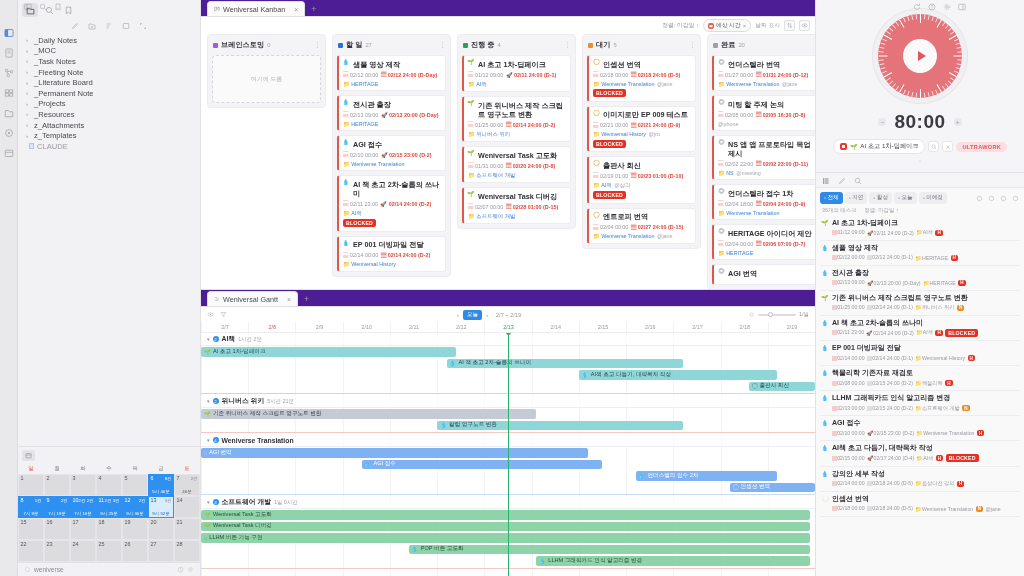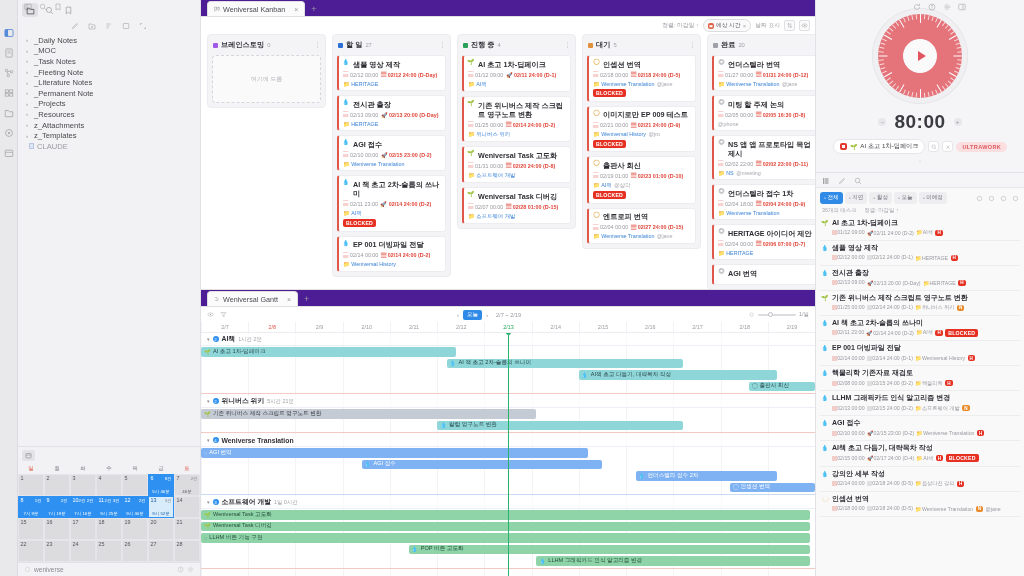--- a/index.html
+++ b/index.html
@@ -353,21 +353,21 @@
         <div class="tree-row">
           <span class="caret">›</span>
           <span>_Task Notes</span>
         </div>
         <div class="tree-row">
           <span class="caret">›</span>
           <span>_Fleeting Note</span>
         </div>
         <div class="tree-row">
           <span class="caret">›</span>
-          <span>_Literature Notes</span>
+          <span>_Literature Board</span>
         </div>
         <div class="tree-row">
           <span class="caret">›</span>
           <span>_Permanent Note</span>
         </div>
         <div class="tree-row">
           <span class="caret">›</span>
           <span>_Projects</span>
         </div>
         <div class="tree-row">

